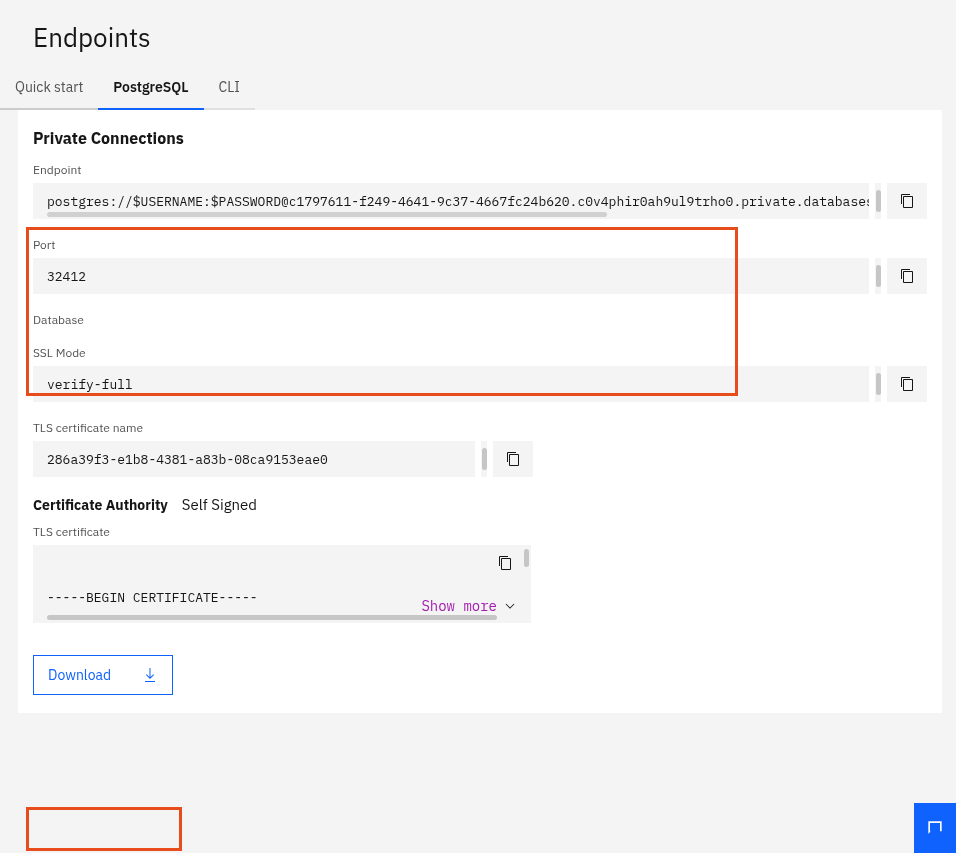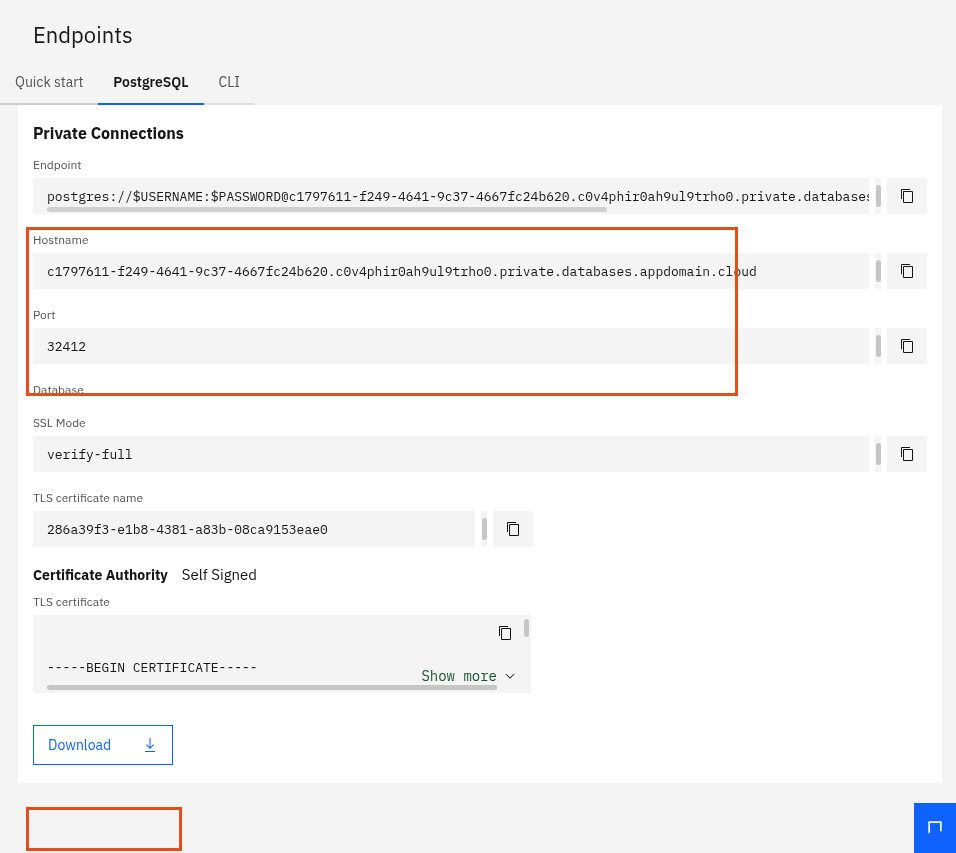--- a/index.html
+++ b/index.html
@@ -6,21 +6,21 @@
   body {
     font-family: "IBM Plex Sans", "Helvetica Neue", Arial, sans-serif;
     background: #f4f4f4;
     width: 956px;
     height: 853px;
     overflow: hidden;
     color: #161616;
     position: relative;
   }
   .page-title {
-    font-size: 22px;
+    font-size: 26px;
     font-weight: 400;
     padding: 20px 0 14px 33px;
     color: #161616;
   }
   .tabs {
     display: flex;
     border-bottom: none;
   }
   .tab {
     padding: 10px 15px 12px 15px;
@@ -163,21 +163,21 @@
     height: 24px;
     display:flex;align-items:center;justify-content:center;
     cursor:pointer;
   }
   .cert-copy svg { width:16px;height:16px;fill:#161616; }
   .show-more {
     position: absolute;
     right: 14px;
     bottom: 8px;
     font-size: 14px;
-    color: #14532d;
+    color: #a21caf;
     background: #f4f4f4;
     padding-left: 8px;
     display:flex;align-items:center;gap:6px;
     cursor:pointer;
   }
   .show-more svg{width:14px;height:14px;fill:#161616;}
   .download-btn {
     display: inline-flex;
     align-items: center;
     justify-content: space-between;
@@ -231,37 +231,20 @@
       <div class="copy-btn">
         <svg viewBox="0 0 16 16">
             <path d="M11 1H3a1 1 0 0 0-1 1v9h1V2h8V1z"></path>
             <path d="M13 3H5a1 1 0 0 0-1 1v10a1 1 0 0 0 1 1h8a1 1 0 0 0 1-1V4a1 1 0 0 0-1-1zm0 11H5V4h8v10z"></path>
           </svg>
       </div>
     </div>
   </div>
 
   
-  <div class="field-group">
-    <div class="field-label">Hostname</div>
-    <div class="field-row">
-      <div class="code-box">
-        <span>c1797611-f249-4641-9c37-4667fc24b620.c0v4phir0ah9ul9trho0.private.databases.appdomain.cloud</span>
-      </div>
-      <div class="vscroll">
-          <div class="thumb"></div>
-        </div>
-      <div class="copy-btn">
-        <svg viewBox="0 0 16 16">
-            <path d="M11 1H3a1 1 0 0 0-1 1v9h1V2h8V1z"></path>
-            <path d="M13 3H5a1 1 0 0 0-1 1v10a1 1 0 0 0 1 1h8a1 1 0 0 0 1-1V4a1 1 0 0 0-1-1zm0 11H5V4h8v10z"></path>
-          </svg>
-      </div>
-    </div>
-  </div>
 
   
   <div class="field-group">
     <div class="field-label">Port</div>
     <div class="field-row">
       <div class="code-box">
         <span>32412</span>
       </div>
       <div class="vscroll">
           <div class="thumb"></div>

